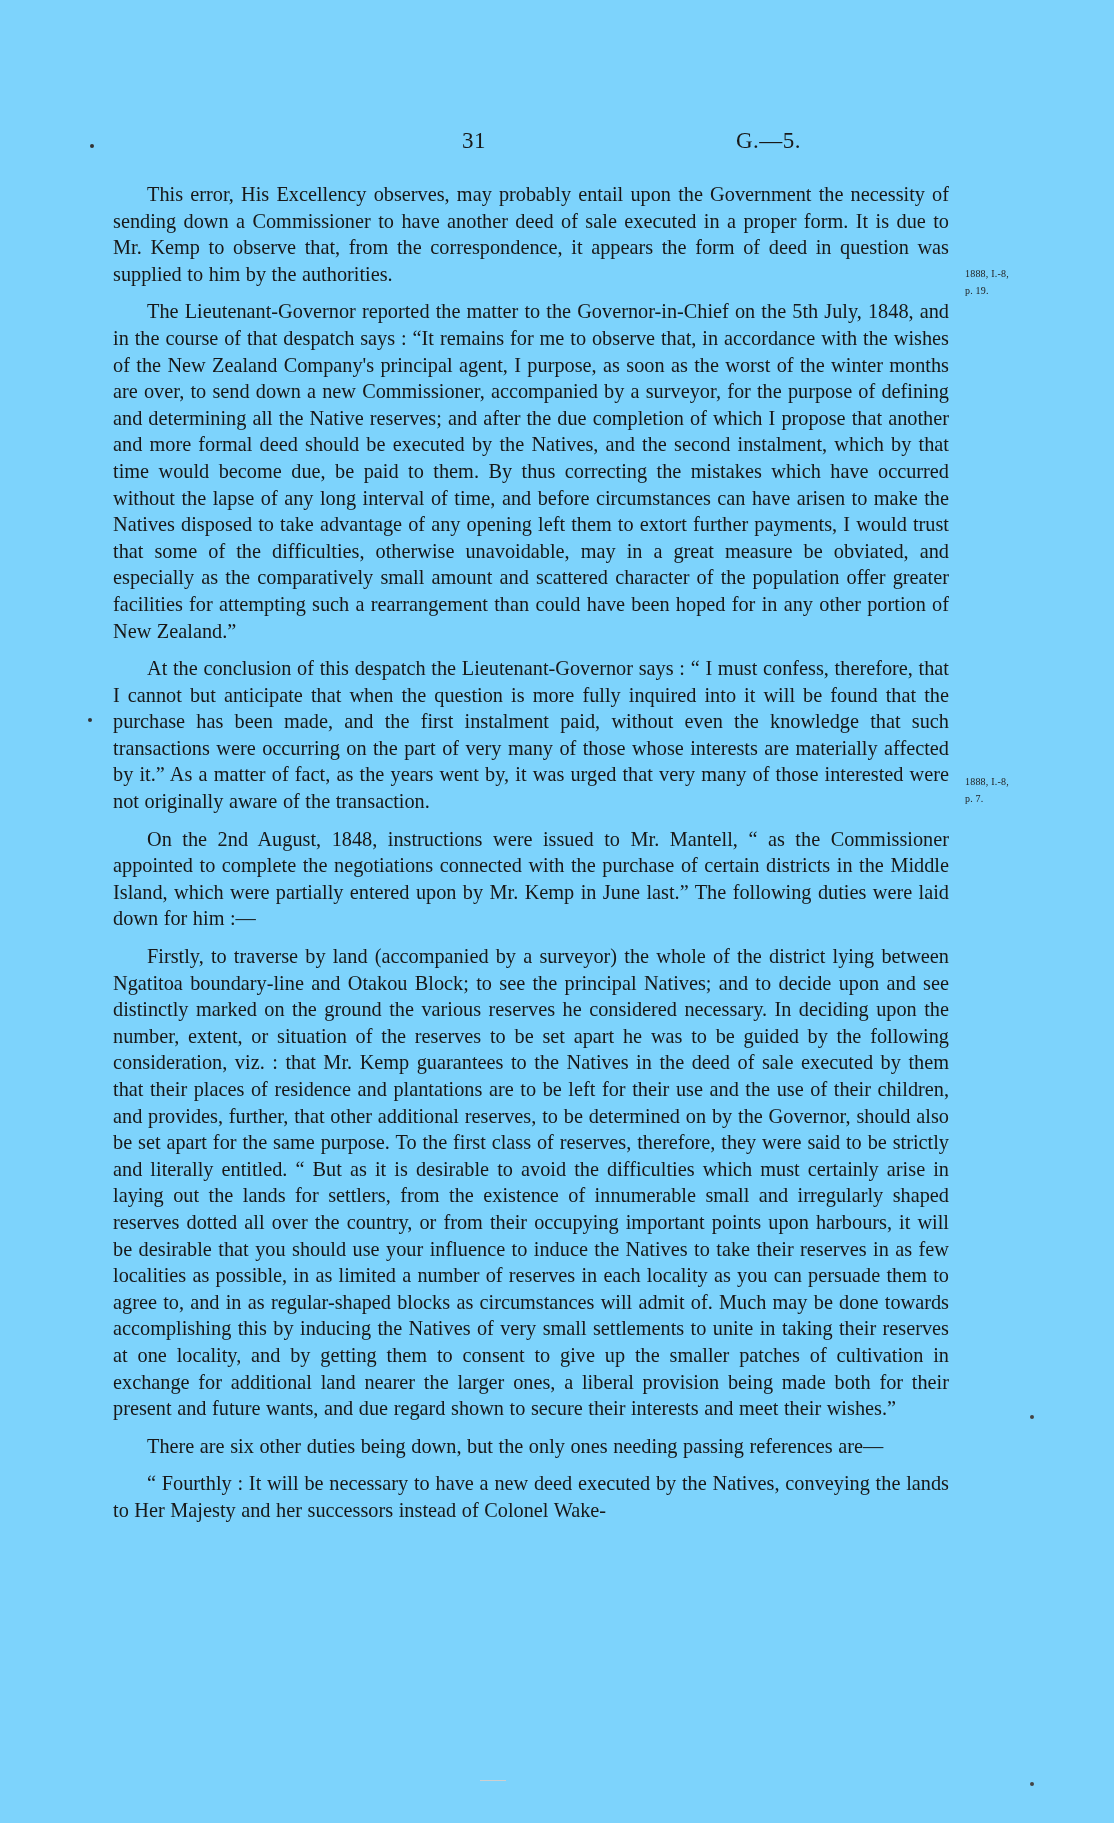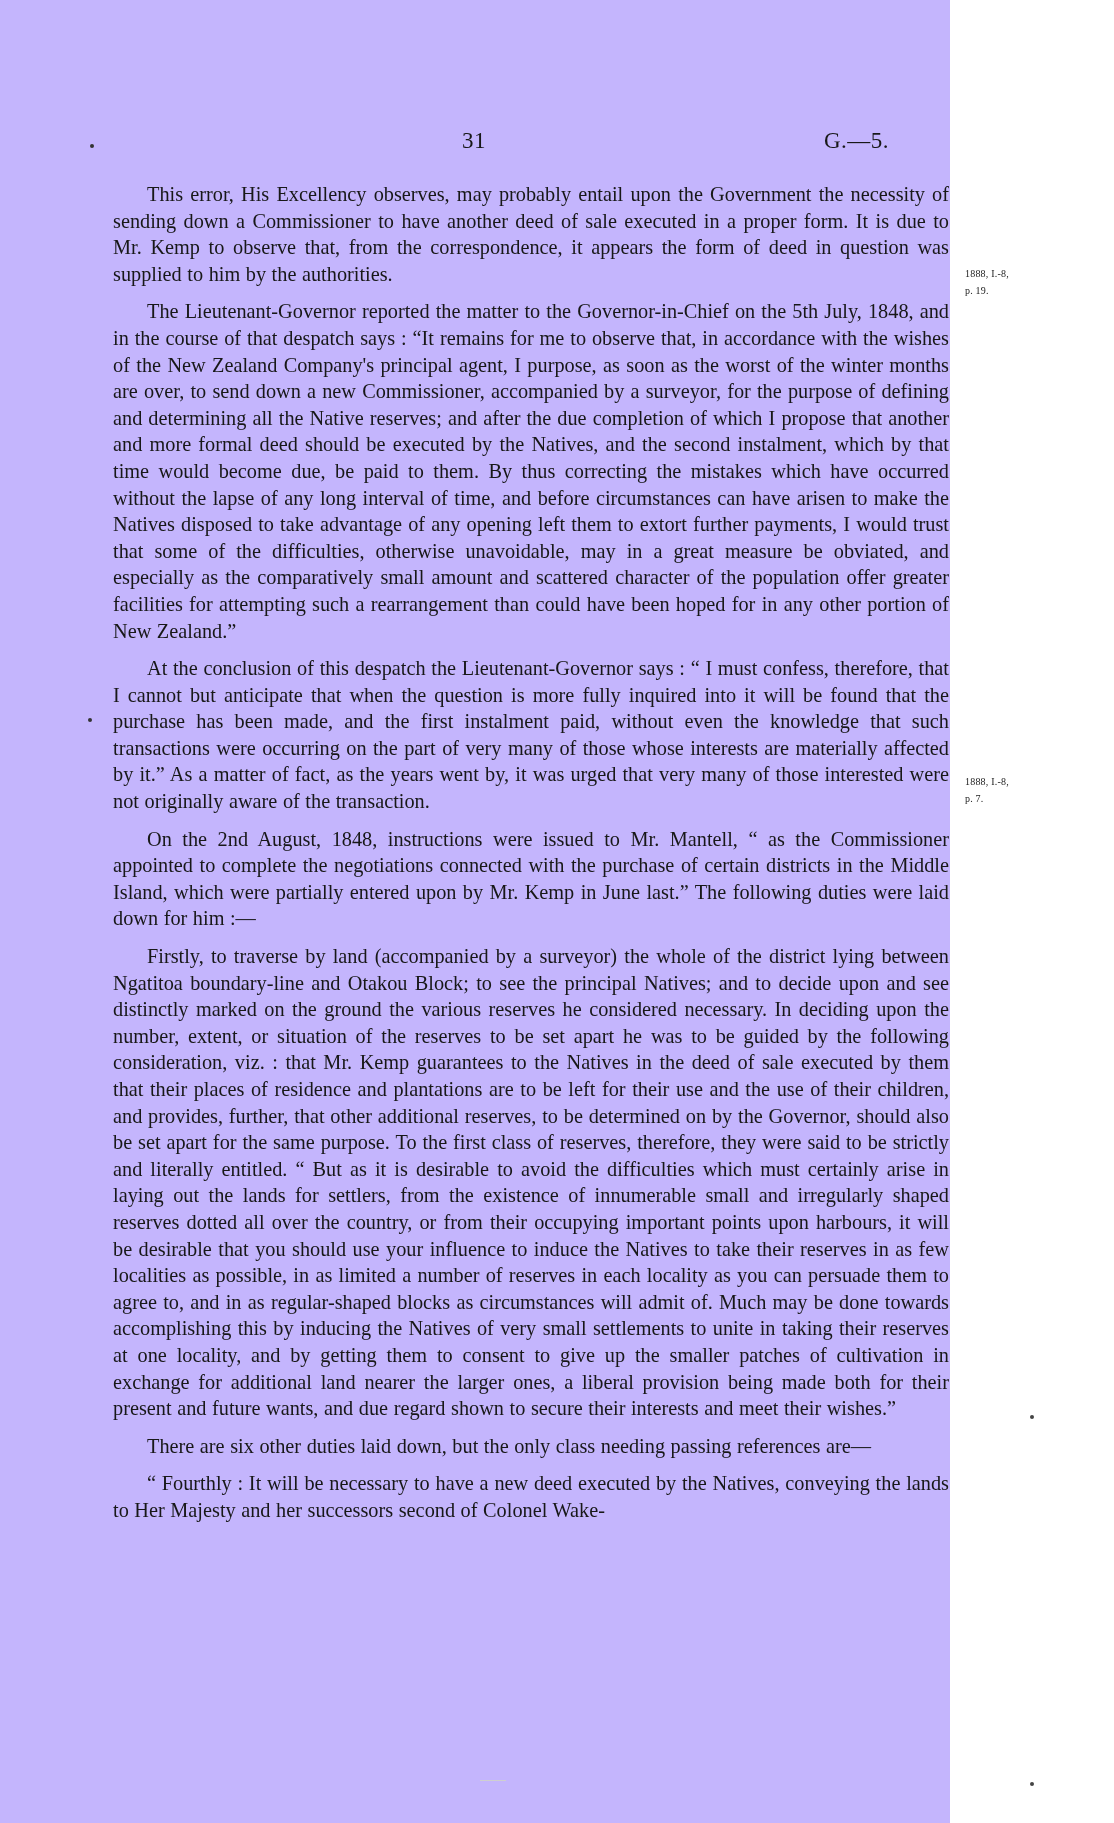--- a/index.html
+++ b/index.html
@@ -10,41 +10,41 @@
   body {
     width: 1114px;
     height: 1823px;
     position: relative;
     font-family: "Liberation Serif", serif;
     color: #181818;
   }
   .page {
     position: absolute;
     left: 0; top: 0;
-    width: 950px;
+    width: 1114px;
     height: 1823px;
-    background: #c4b5fd;
+    background: #7dd3fc;
   }
   .header {
     position: absolute;
     left: 0;
     top: 128px;
     width: 1114px;
     height: 30px;
   }
   .page-number {
     position: absolute;
     left: 462px;
     top: 0;
     font-size: 23px;
     letter-spacing: 0.5px;
   }
   .doc-ref {
     position: absolute;
-    left: 824px;
+    left: 736px;
     top: 0;
     font-size: 23px;
     letter-spacing: 0.5px;
   }
   .body-text {
     position: absolute;
     left: 102px;
     top: 170px;
     width: 858px;
   }
@@ -114,22 +114,22 @@
   <span class="dot-left stray2"></span>
   <span class="dot-right stray3"></span>
   <span class="dot-right stray4"></span>
 
   <div class="body-text">
     <p class="para indent">This error, His Excellency observes, may probably entail upon the Government the necessity of sending down a Commissioner to have another deed of sale executed in a proper form. It is due to Mr. Kemp to observe that, from the correspondence, it appears the form of deed in question was supplied to him by the authorities.</p>
     <p class="para indent">The Lieutenant-Governor reported the matter to the Governor-in-Chief on the 5th July, 1848, and in the course of that despatch says : “It remains for me to observe that, in accordance with the wishes of the New Zealand Company's principal agent, I purpose, as soon as the worst of the winter months are over, to send down a new Commissioner, accompanied by a surveyor, for the purpose of defining and determining all the Native reserves; and after the due completion of which I propose that another and more formal deed should be executed by the Natives, and the second instalment, which by that time would become due, be paid to them. By thus correcting the mistakes which have occurred without the lapse of any long interval of time, and before circumstances can have arisen to make the Natives disposed to take advantage of any opening left them to extort further payments, I would trust that some of the difficulties, otherwise unavoidable, may in a great measure be obviated, and especially as the comparatively small amount and scattered character of the population offer greater facilities for attempting such a rearrangement than could have been hoped for in any other portion of New Zealand.”</p>
     <p class="para indent">At the conclusion of this despatch the Lieutenant-Governor says : “ I must confess, therefore, that I cannot but anticipate that when the question is more fully inquired into it will be found that the purchase has been made, and the first instalment paid, without even the knowledge that such transactions were occurring on the part of very many of those whose interests are materially affected by it.” As a matter of fact, as the years went by, it was urged that very many of those interested were not originally aware of the transaction.</p>
     <p class="para indent">On the 2nd August, 1848, instructions were issued to Mr. Mantell, “ as the Commissioner appointed to complete the negotiations connected with the purchase of certain districts in the Middle Island, which were partially entered upon by Mr. Kemp in June last.” The following duties were laid down for him :—</p>
     <p class="para indent">Firstly, to traverse by land (accompanied by a surveyor) the whole of the district lying between Ngatitoa boundary-line and Otakou Block; to see the principal Natives; and to decide upon and see distinctly marked on the ground the various reserves he considered necessary. In deciding upon the number, extent, or situation of the reserves to be set apart he was to be guided by the following consideration, viz. : that Mr. Kemp guarantees to the Natives in the deed of sale executed by them that their places of residence and plantations are to be left for their use and the use of their children, and provides, further, that other additional reserves, to be determined on by the Governor, should also be set apart for the same purpose. To the first class of reserves, therefore, they were said to be strictly and literally entitled. “ But as it is desirable to avoid the difficulties which must certainly arise in laying out the lands for settlers, from the existence of innumerable small and irregularly shaped reserves dotted all over the country, or from their occupying important points upon harbours, it will be desirable that you should use your influence to induce the Natives to take their reserves in as few localities as possible, in as limited a number of reserves in each locality as you can persuade them to agree to, and in as regular-shaped blocks as circumstances will admit of. Much may be done towards accomplishing this by inducing the Natives of very small settlements to unite in taking their reserves at one locality, and by getting them to consent to give up the smaller patches of cultivation in exchange for additional land nearer the larger ones, a liberal provision being made both for their present and future wants, and due regard shown to secure their interests and meet their wishes.”</p>
-    <p class="para indent">There are six other duties laid down, but the only class needing passing references are—</p>
-    <p class="para indent">“ Fourthly : It will be necessary to have a new deed executed by the Natives, conveying the lands to Her Majesty and her successors second of Colonel Wake-</p>
+    <p class="para indent">There are six other duties being down, but the only ones needing passing references are—</p>
+    <p class="para indent">“ Fourthly : It will be necessary to have a new deed executed by the Natives, conveying the lands to Her Majesty and her successors instead of Colonel Wake-</p>
   </div>
 
   <div class="marginal m1">
     <span class="sub">1888, I.-8,</span>
     <span class="sub">p. 19.</span>
   </div>
 
   <div class="marginal m2">
     <span class="sub">1888, I.-8,</span>
     <span class="sub">p. 7.</span>

